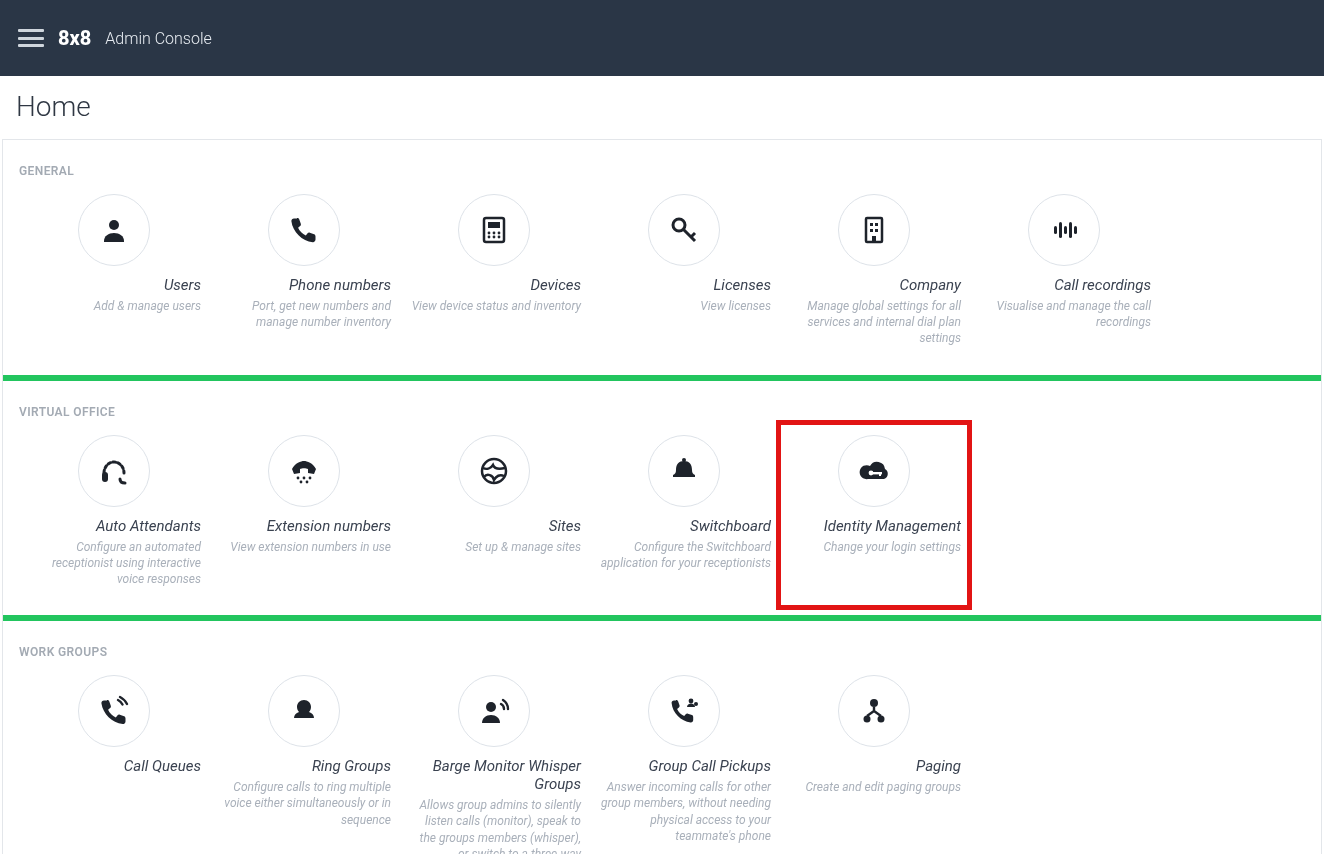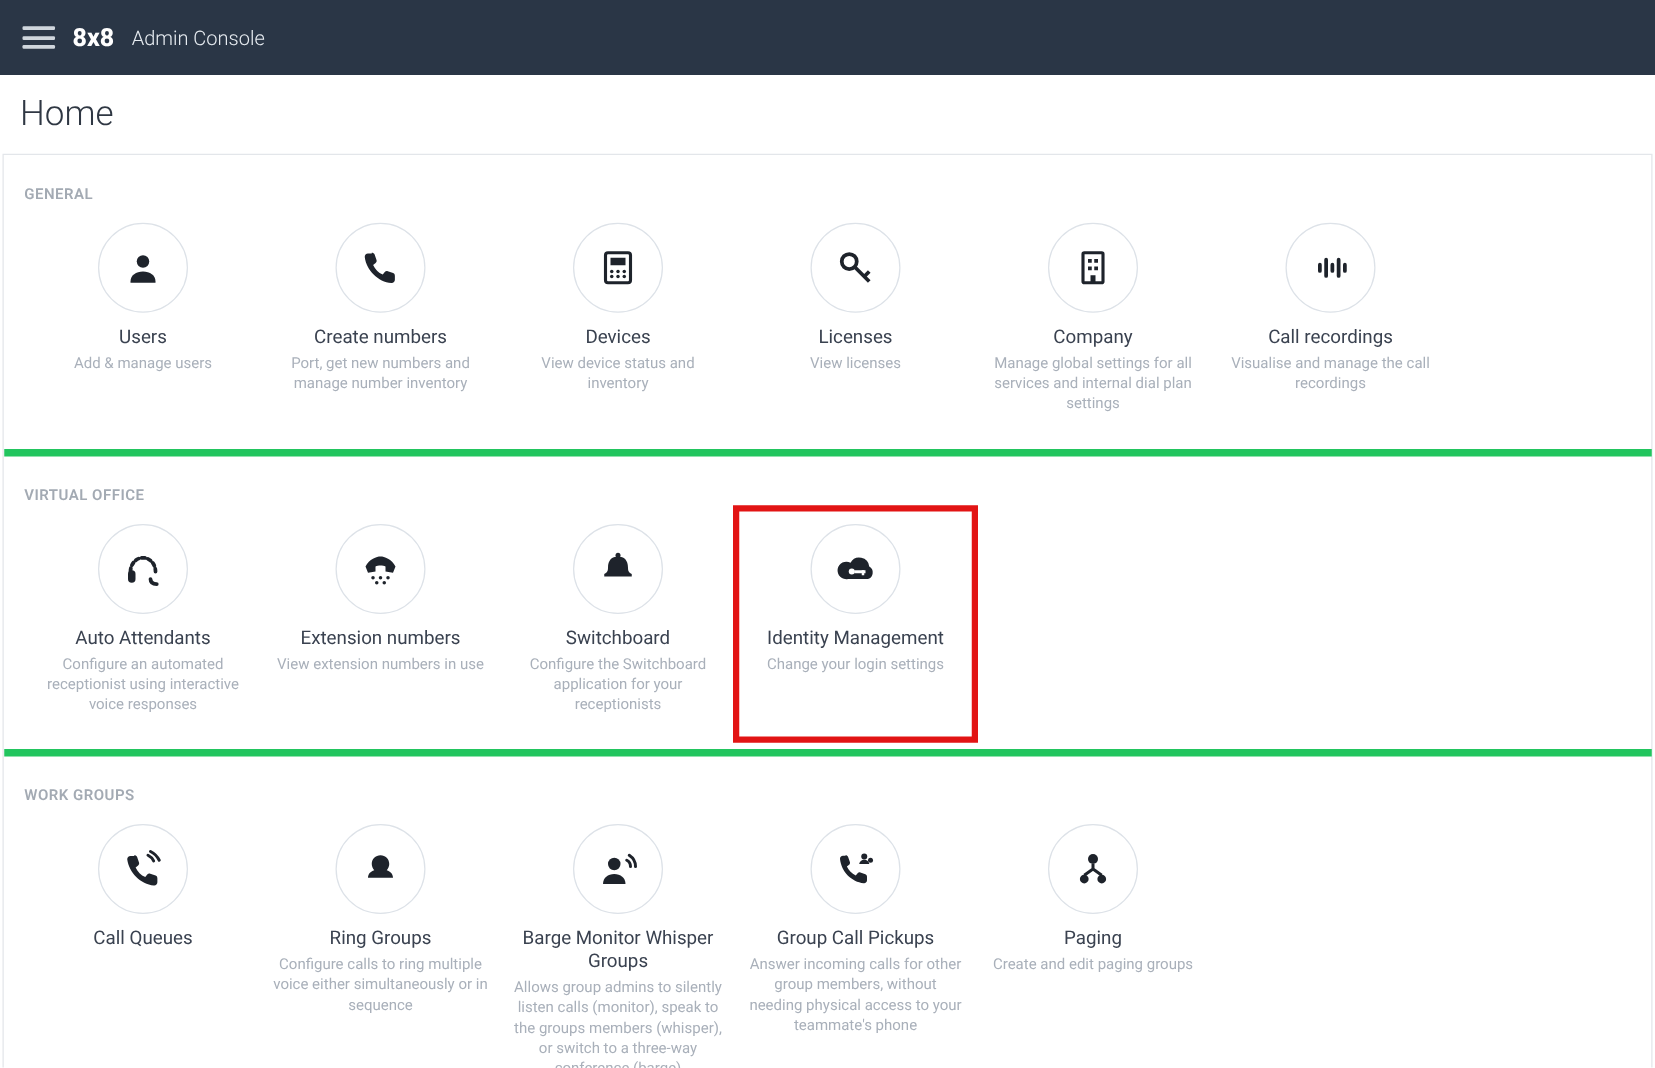--- a/index.html
+++ b/index.html
@@ -6,21 +6,21 @@
     body {
       font-family: -apple-system, BlinkMacSystemFont, "Segoe UI", Roboto, "Helvetica Neue", Arial, sans-serif;
       background: #fff;
       color: #2a2f3a;
       width: 1324px;
       height: 854px;
       overflow: hidden;
     }
     .topbar {
       background: #2a3646;
-      height: 60px;
+      height: 76px;
       display: flex;
       align-items: center;
       padding: 0 18px;
       gap: 14px;
     }
     .hamburger {
       width: 26px;
       height: 18px;
       cursor: pointer;
       display: flex;
@@ -60,22 +60,23 @@
       margin-bottom: 16px;
     }
     .cards {
       display: flex;
       flex-wrap: wrap;
       gap: 0;
     }
     .card {
       width: 190px;
       padding: 0 8px 20px 8px;
-      text-align: center;
+      text-align: right;
       cursor: pointer;
+      font-style: italic;
     }
     .iconwrap {
       width: 72px;
       height: 72px;
       border: 1px solid #dde2e8;
       border-radius: 50%;
       margin: 0 auto 10px auto;
       display:flex; align-items:center; justify-content:center;
       color:#1e232b;
     }
@@ -127,21 +128,21 @@
           </div>
           <div class="card-title">Users</div>
           <div class="card-desc">Add &amp; manage users</div>
         </div>
         <div class="card">
           <div class="iconwrap">
             <svg viewBox="0 0 32 32" fill="currentColor">
               <use href="#phone-icon"></use>
             </svg>
           </div>
-          <div class="card-title">Create numbers</div>
+          <div class="card-title">Phone numbers</div>
           <div class="card-desc">Port, get new numbers and manage number inventory</div>
         </div>
         <div class="card">
           <div class="iconwrap">
             <svg viewBox="0 0 32 32" fill="currentColor">
               <use href="#fax-icon"></use>
             </svg>
           </div>
           <div class="card-title">Devices</div>
           <div class="card-desc">View device status and inventory</div>
@@ -188,20 +189,29 @@
           <div class="card-desc">Configure an automated receptionist using interactive voice responses</div>
         </div>
         <div class="card">
           <div class="iconwrap">
             <svg viewBox="0 0 32 32" fill="currentColor">
               <use href="#tty-icon"></use>
             </svg>
           </div>
           <div class="card-title">Extension numbers</div>
           <div class="card-desc">View extension numbers in use</div>
+        </div>
+        <div class="card">
+          <div class="iconwrap">
+            <svg viewBox="0 0 32 32" fill="currentColor">
+              <use href="#globe-icon"></use>
+            </svg>
+          </div>
+          <div class="card-title">Sites</div>
+          <div class="card-desc">Set up &amp; manage sites</div>
         </div>
         <div class="card">
           <div class="iconwrap">
             <svg viewBox="0 0 32 32" fill="currentColor">
               <use href="#bell-icon"></use>
             </svg>
           </div>
           <div class="card-title">Switchboard</div>
           <div class="card-desc">Configure the Switchboard application for your receptionists</div>
         </div>

